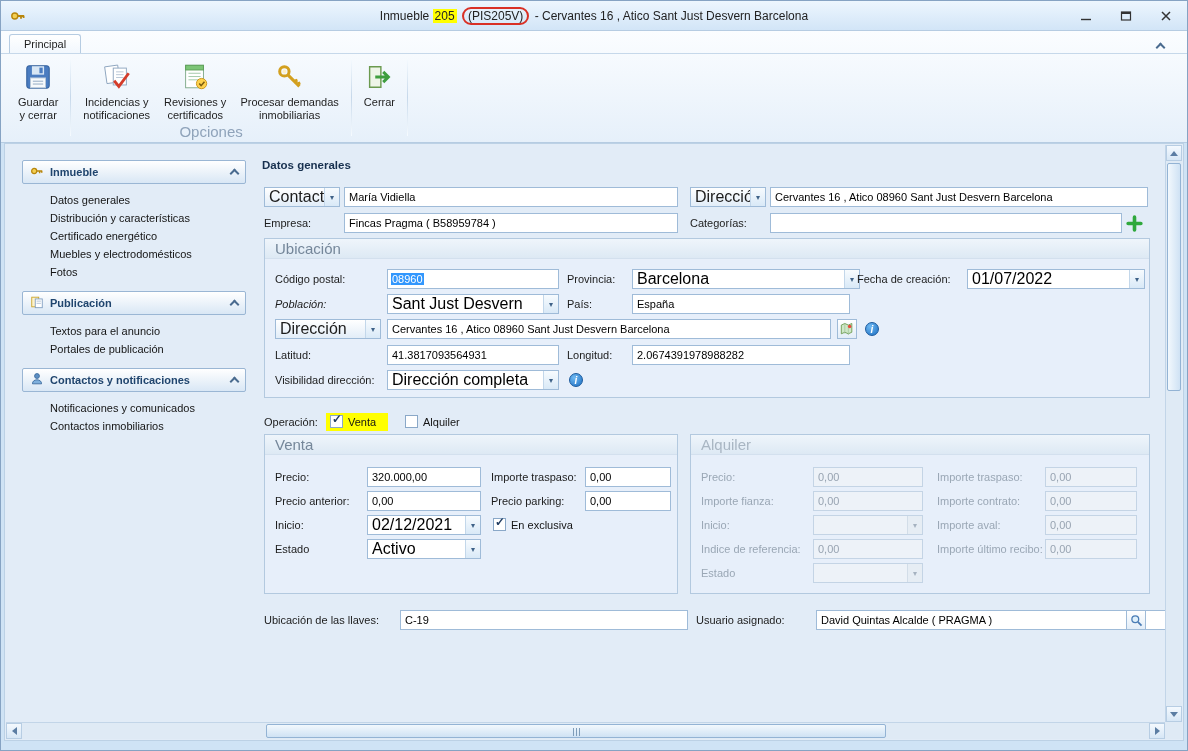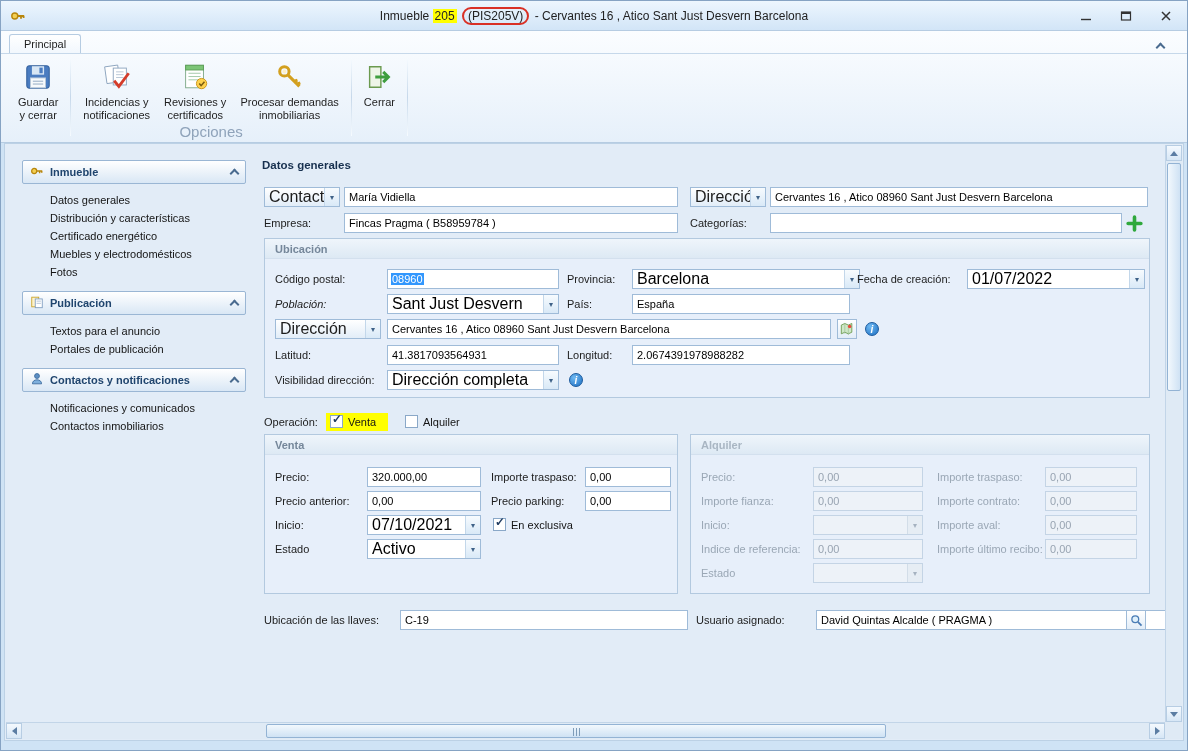--- a/index.html
+++ b/index.html
@@ -62,22 +62,22 @@
   .cmb .ctext { flex:1; font-size:16px; line-height:18px; padding:0 4px; overflow:hidden; white-space:nowrap; color:#000; }
   .cmb .cbtn { width:15px; border-left:1px solid #c3d7ea; background:linear-gradient(#f7fbfe,#d9e9f7);
     display:flex; align-items:center; justify-content:center; font-size:8px; color:#3f6288; }
   .cmb.btnstyle { background:linear-gradient(#ffffff,#e2edf8); }
   .cmb.btnstyle .ctext { line-height:18px; color:#1c1c1c; }
   .cmb.dis { background:#edf2f8; border-color:#c4d4e5; }
   .cmb.dis .ctext { color:#98a4b2; }
   .cmb.dis .cbtn { background:#e6edf4; color:#a5b2c0; border-left-color:#d2dde8; }
 
   .groupbox { position:absolute; border:1px solid #b3c9df; background:#e7effa; }
-  .gb-title { height:20px; line-height:20px; padding-left:10px; font-size:11px; color:#75879a;
-    background:linear-gradient(#eff5fb,#dde9f4); border-bottom:1px solid #d3e0ee;font-weight:bold; }
+  .gb-title { height:20px; line-height:20px; padding-left:10px; font-size:15px; color:#75879a;
+    background:linear-gradient(#eff5fb,#dde9f4); border-bottom:1px solid #d3e0ee; }
   .gb-title.dis { color:#a9b6c3; }
 
   .cb { position:absolute; width:13px; height:13px; background:#fff; border:1px solid #8aa8c8; cursor:pointer; }
   .cb .mark { position:absolute; left:1px; top:-4px; font-size:12px; font-weight:bold; color:#1f3a5f; }
   .hl-venta { position:absolute; background:#ffff00; }
   .cblabel { position:absolute; font-size:11px; color:#141414; line-height:15px; cursor:pointer; }
 
   .iconbtn { position:absolute; width:20px; height:20px; border:1px solid #9fbbd8;
     background:linear-gradient(#ffffff,#e2edf8); display:flex; align-items:center; justify-content:center; cursor:pointer; }
   .flatbtn { position:absolute; width:20px; height:20px; display:flex; align-items:center; justify-content:center; cursor:pointer; }
@@ -370,21 +370,21 @@
           <span class="lbl" style="left:226px; top:12px;">Importe traspaso:</span>
           <input class="txt" style="left: 320px; top: 12px; width: 86px;" value="0,00">
 
           <span class="lbl" style="left:10px; top:36px;">Precio anterior:</span>
           <input class="txt" style="left: 102px; top: 36px; width: 114px;" value="0,00">
           <span class="lbl" style="left:226px; top:36px;">Precio parking:</span>
           <input class="txt" style="left: 320px; top: 36px; width: 86px;" value="0,00">
 
           <span class="lbl" style="left:10px; top:60px;">Inicio:</span>
           <div class="cmb" style="left:102px; top:60px; width:114px;">
-            <span class="ctext">07/10/2021</span>
+            <span class="ctext">02/12/2021</span>
             <span class="cbtn">▾</span>
           </div>
           <span class="cb" style="left:228px; top:63px;">
               <span class="mark">✓</span>
             </span>
           <span class="cblabel" style="left:246px; top:63px;">En exclusiva</span>
 
           <span class="lbl" style="left:10px; top:84px;">Estado</span>
           <div class="cmb" style="left:102px; top:84px; width:114px;">
             <span class="ctext">Activo</span>

